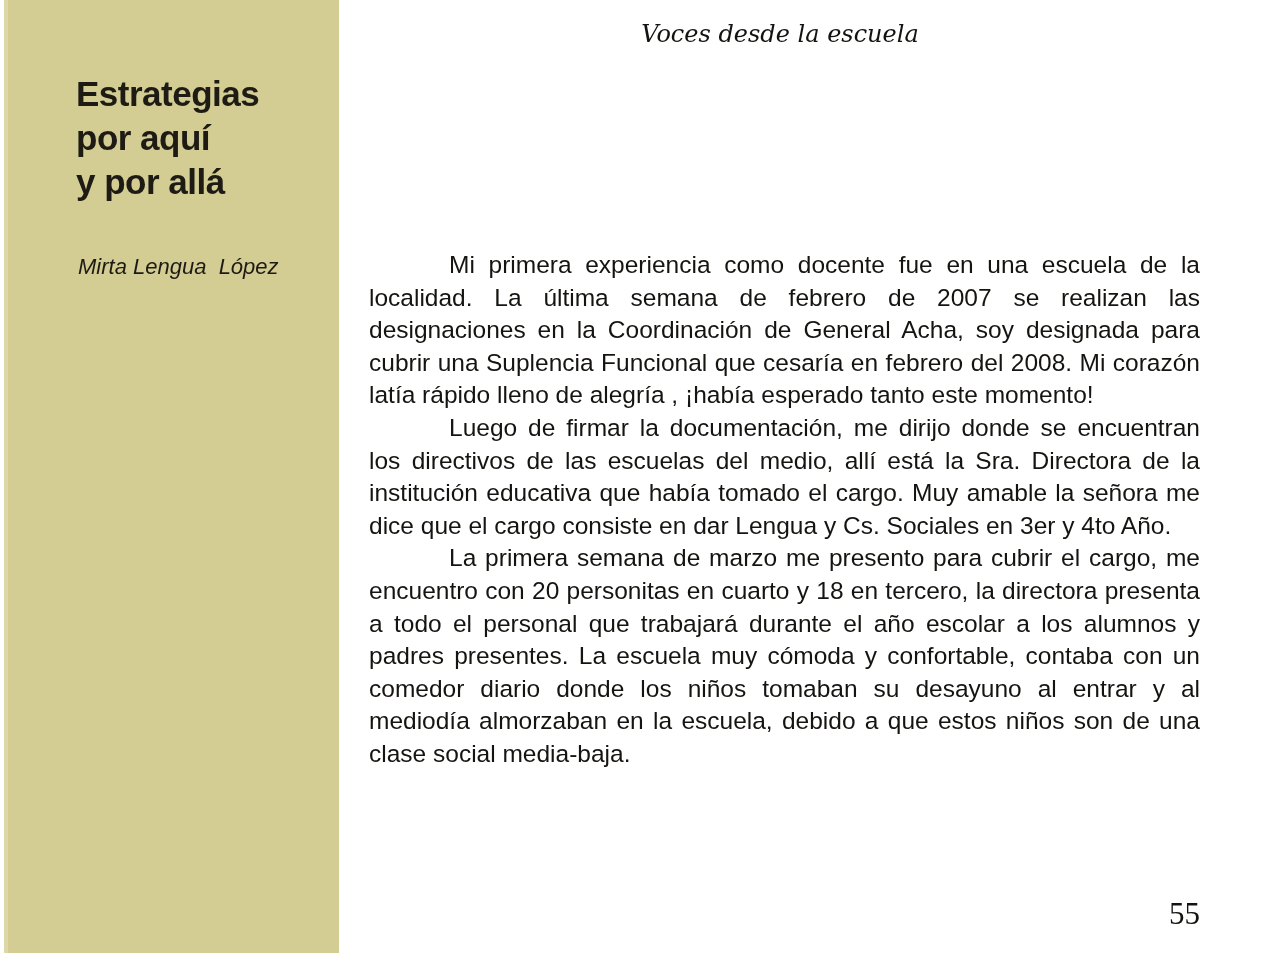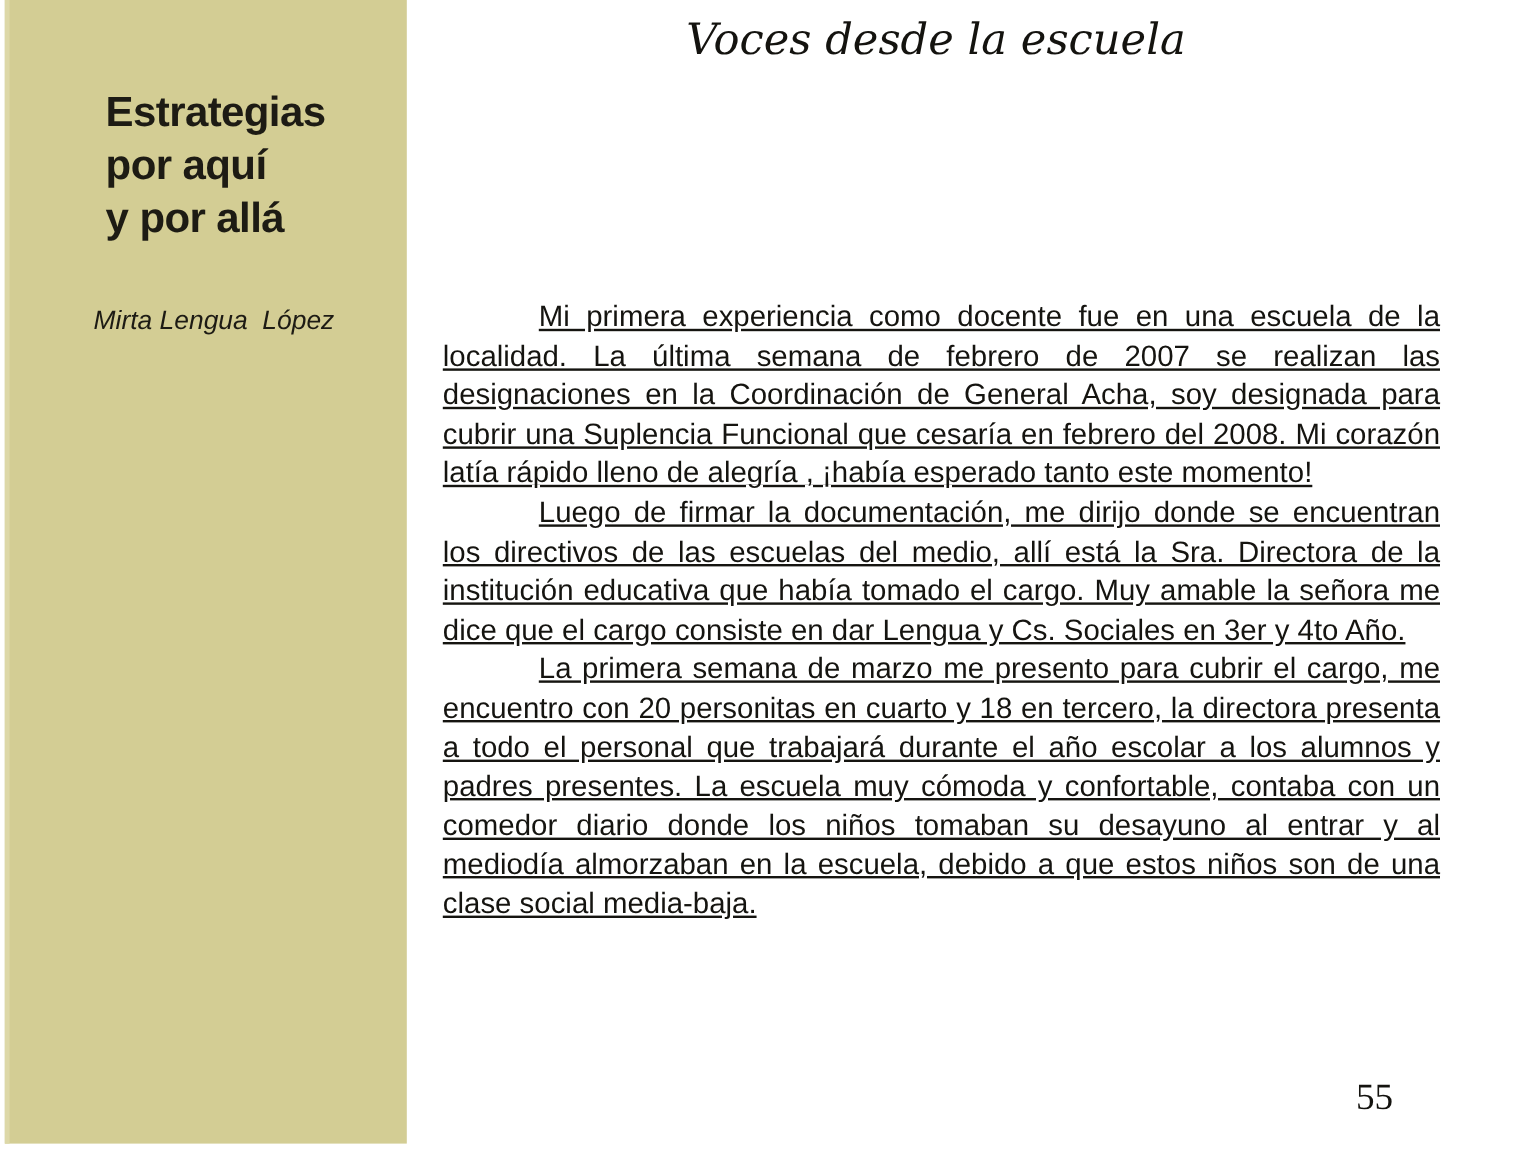--- a/index.html
+++ b/index.html
@@ -20,21 +20,21 @@
     position: absolute;
     left: 4px;
     top: 0;
     width: 331px;
     height: 953px;
     background: #d3cd94;
     border-left: 4px solid #ddd8a8;
   }
   .sidebar-title {
     position: absolute;
-    left: 88px;
+    left: 76px;
     top: 72px;
     width: 240px;
     font-weight: bold;
     font-size: 35px;
     line-height: 44px;
     letter-spacing: -0.5px;
     color: #1d1b14;
     white-space: pre-line;
   }
   .sidebar-author {
@@ -49,46 +49,45 @@
     white-space: pre-wrap;
   }
   .running-header {
     position: absolute;
     left: 400px;
     top: 12px;
     width: 760px;
     text-align: center;
     font-family: "DejaVu Serif", serif;
     font-style: italic;
-    font-size: 36px;
+    font-size: 24px;
     line-height: 44px;
     color: #14130f;
   }
   .article {
     position: absolute;
     left: 369px;
     top: 249px;
     width: 831px;
     font-size: 24.5px;
     line-height: 32.6px;
     text-align: justify;
     color: #151410;
   }
   .article p {
     margin: 0;
     padding: 0;
     text-indent: 80px;
-    text-decoration: underline;
   }
   .page-number {
     position: absolute;
     left: 1130px;
     top: 896px;
     width: 70px;
-    text-align: left;
+    text-align: right;
     font-family: "Liberation Serif", serif;
     font-size: 31px;
     color: #14130f;
   }
 </style>
 </head>
 <body>
 
 <div class="page">
 

